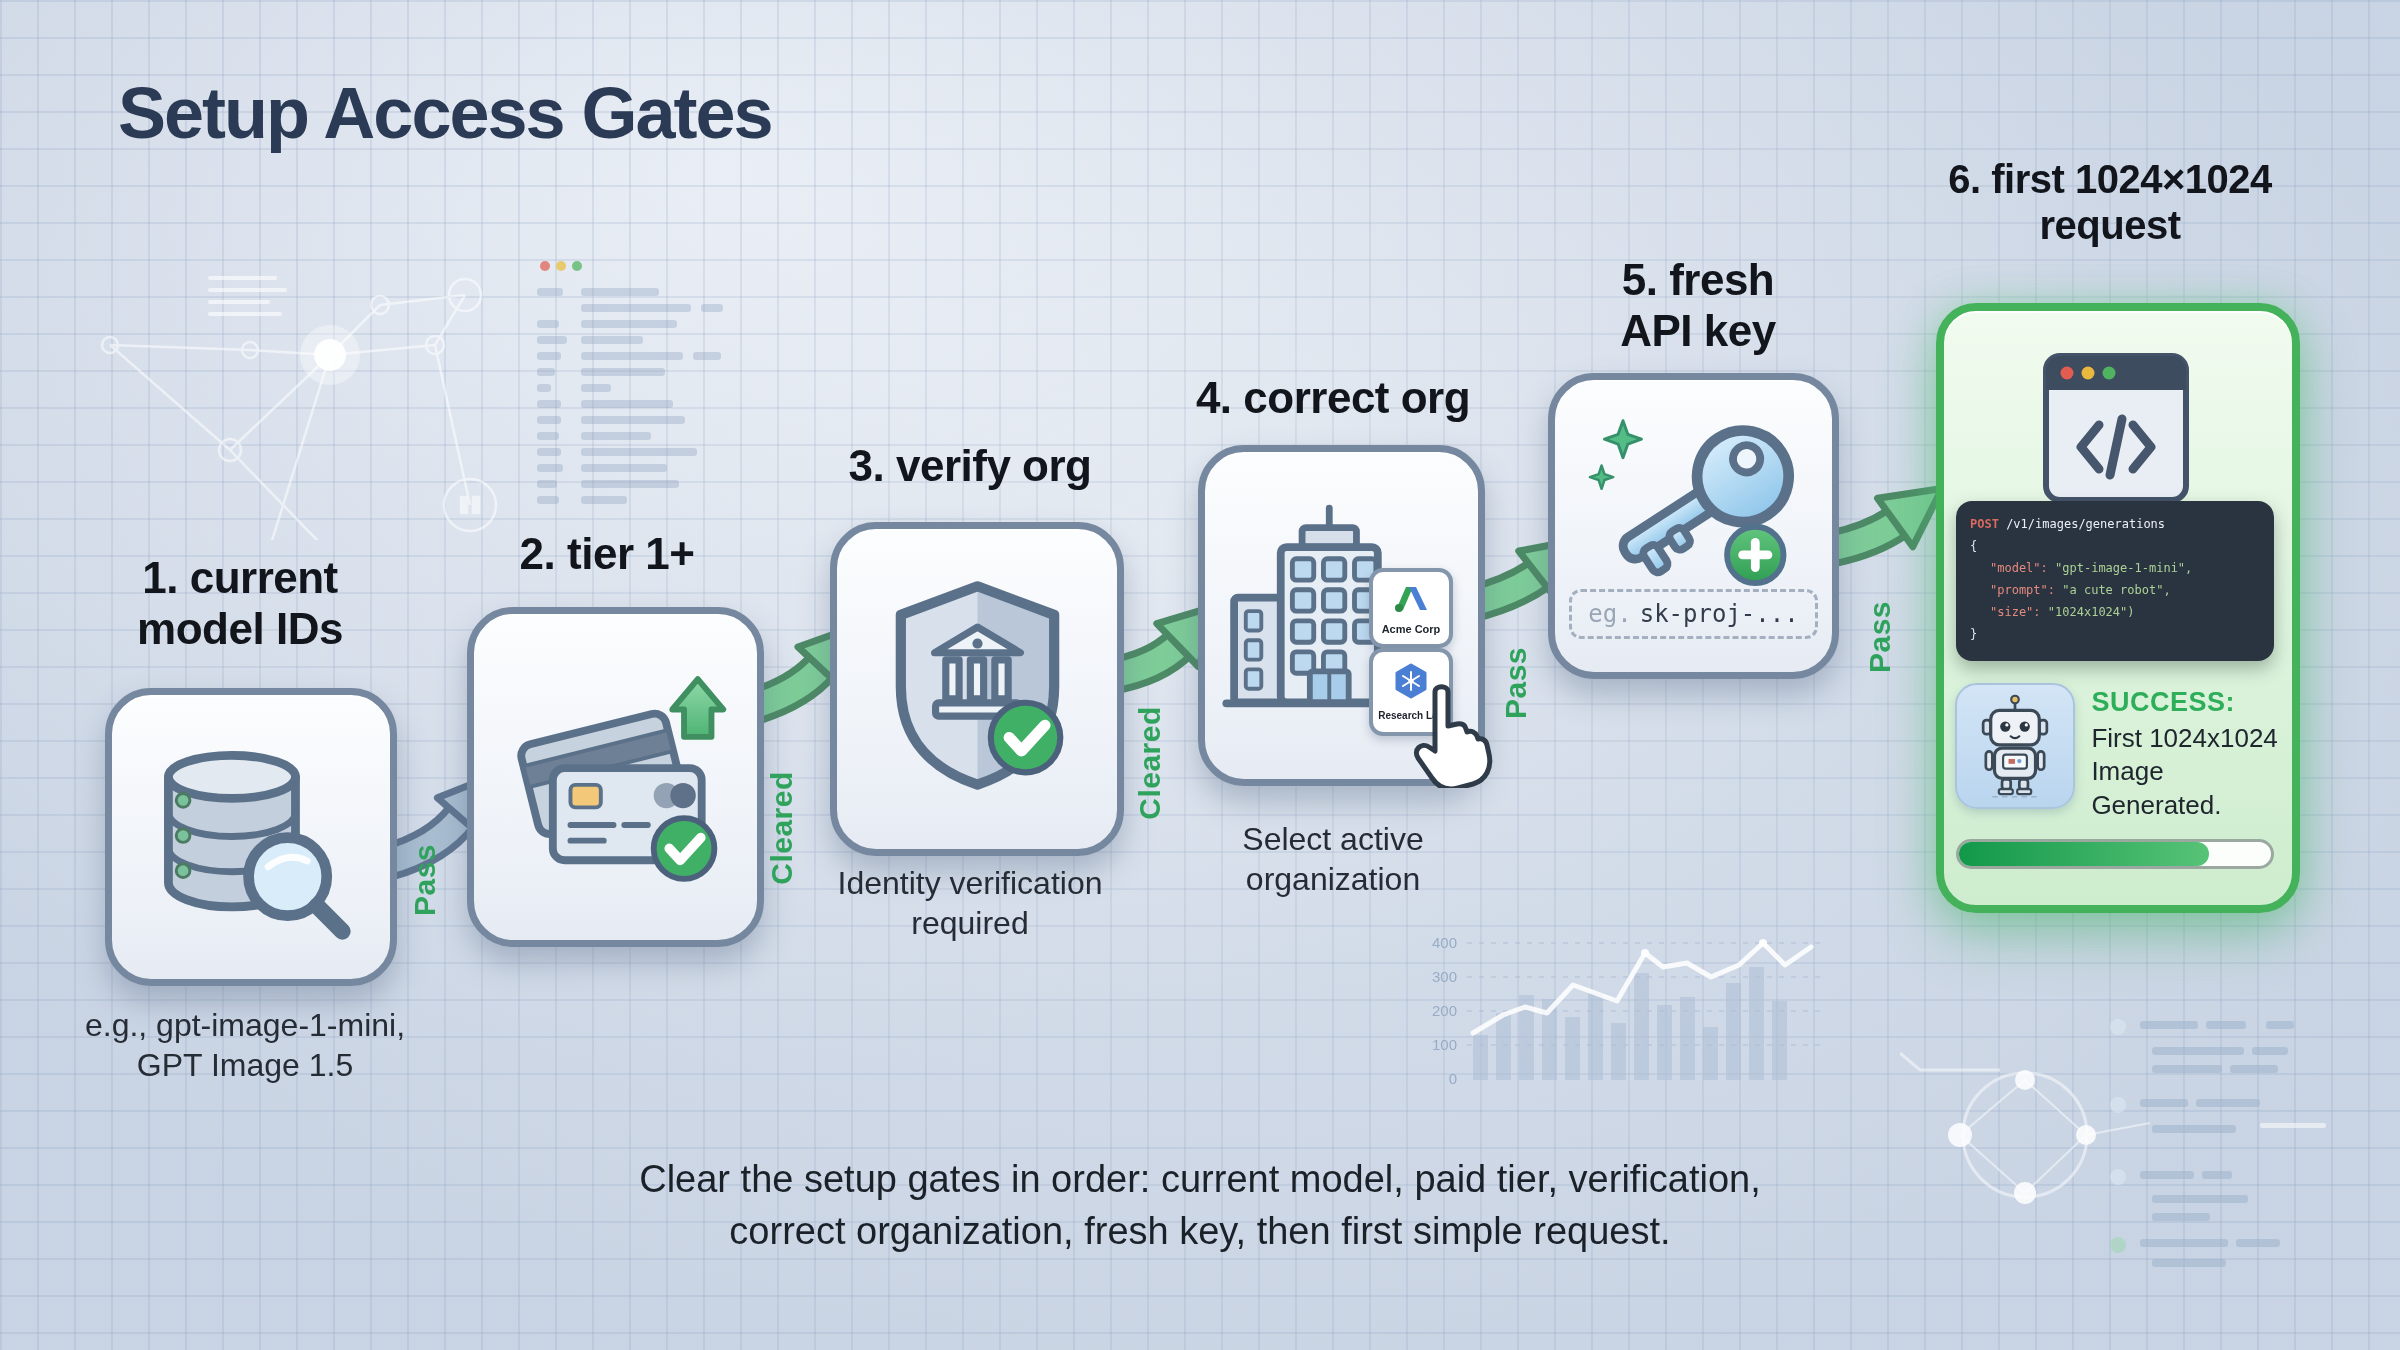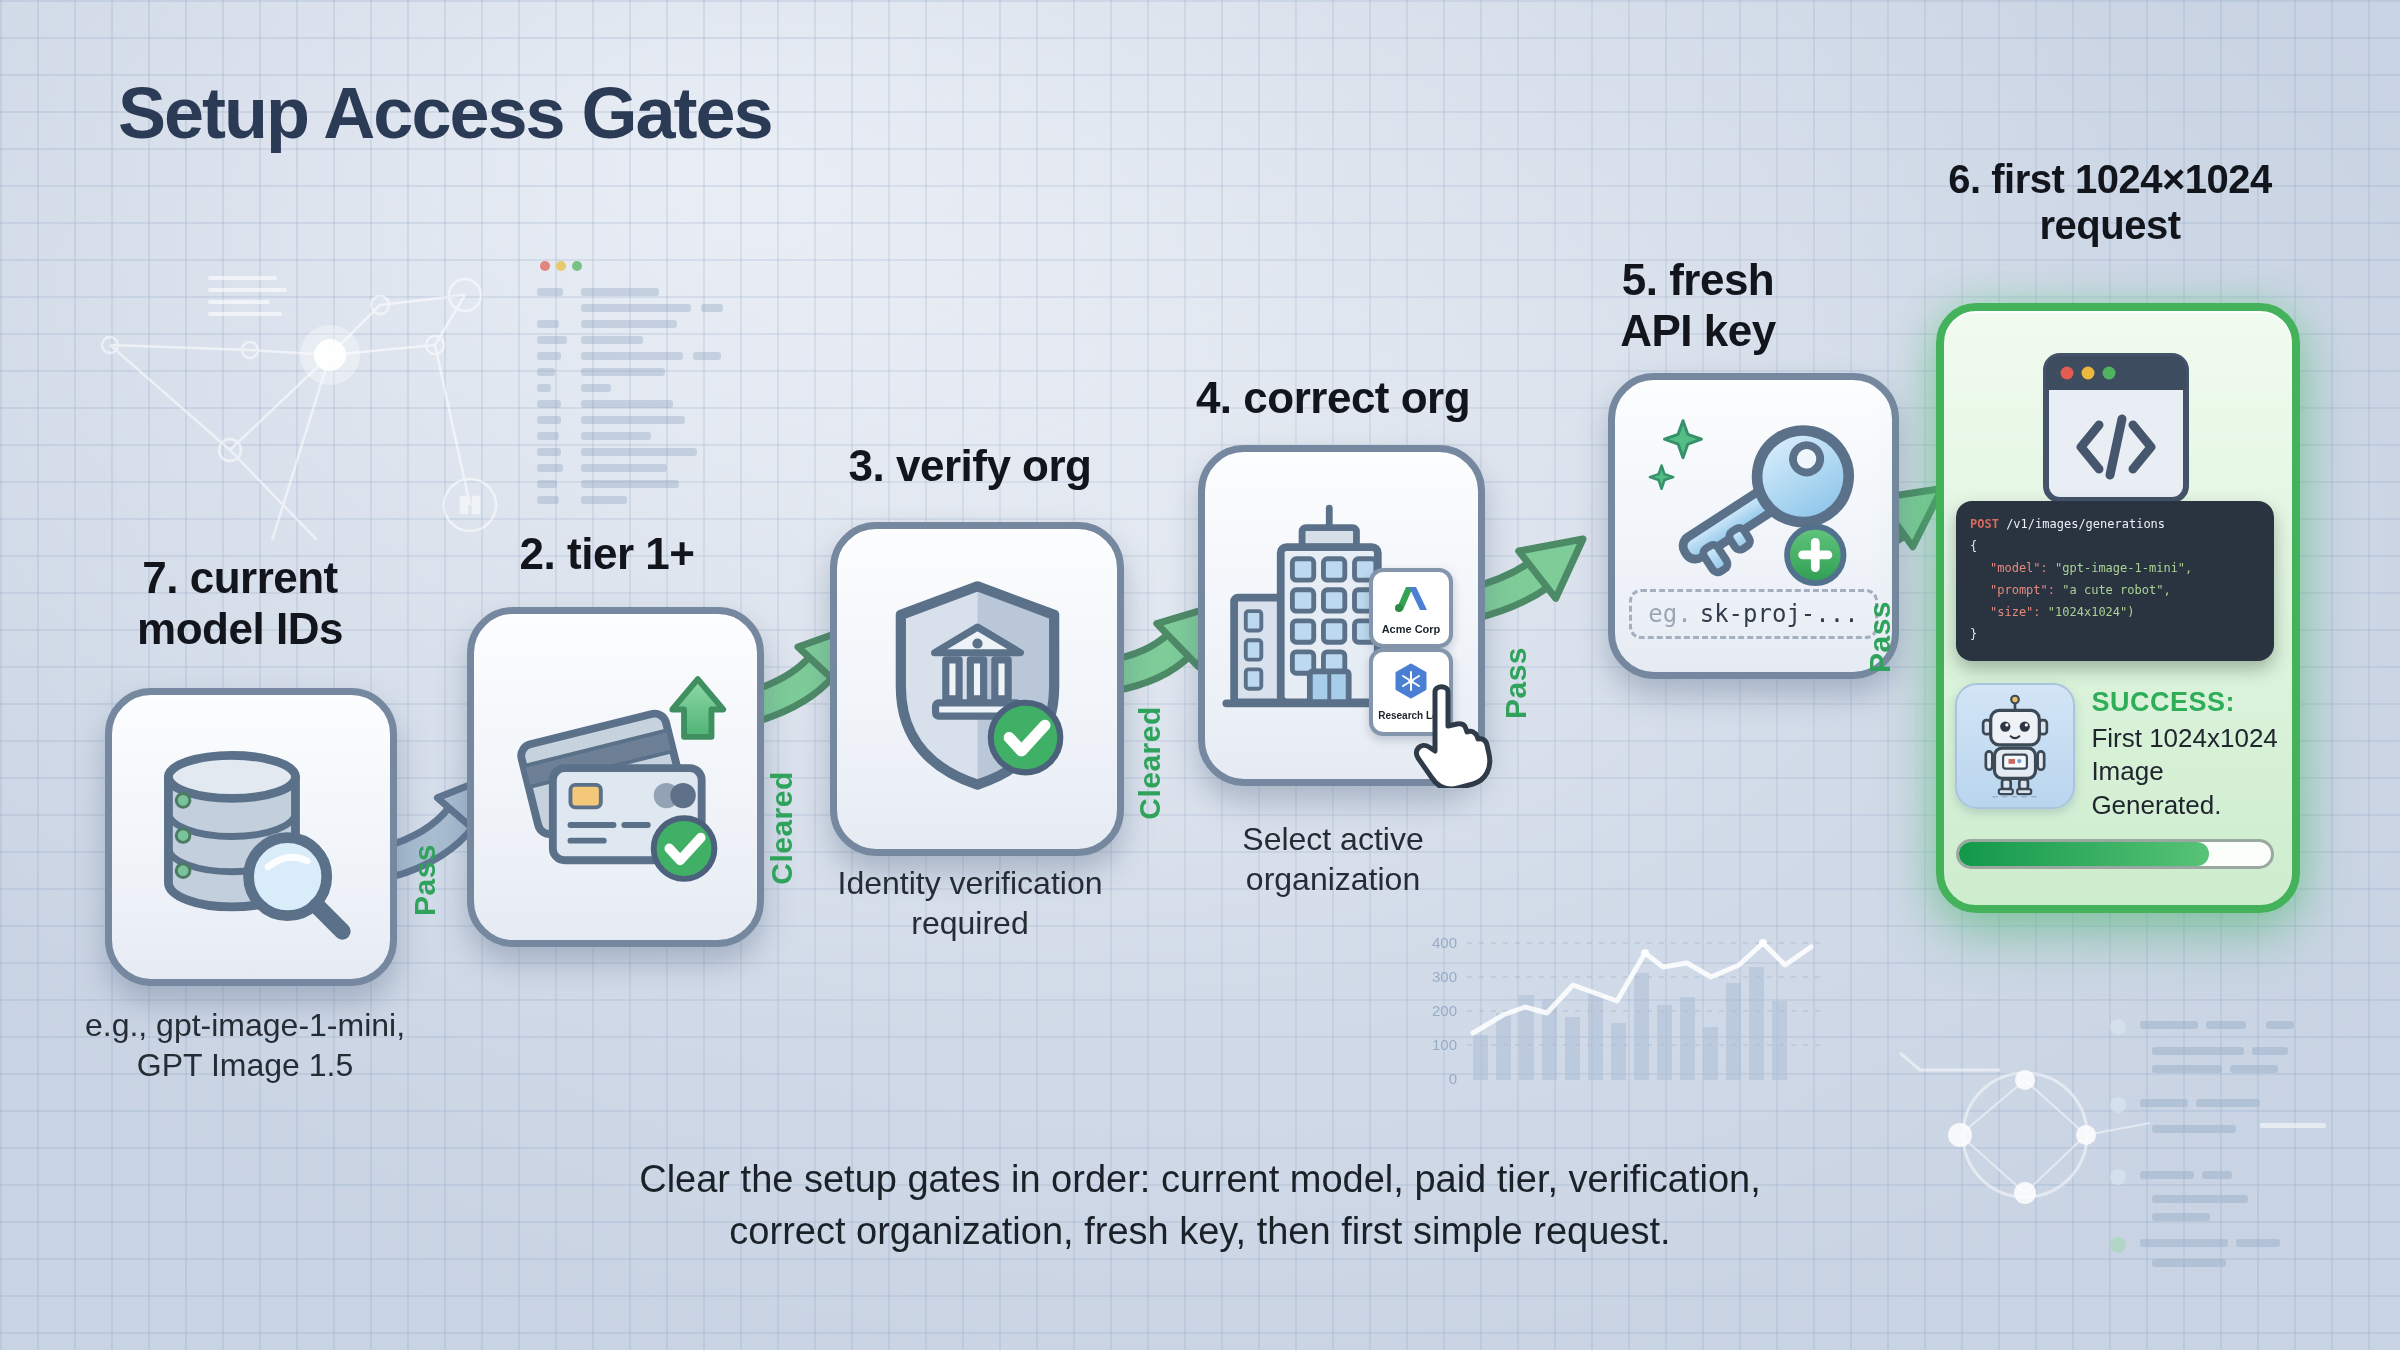--- a/index.html
+++ b/index.html
@@ -31,21 +31,21 @@
     white-space:pre-line;line-height:1.16;letter-spacing:-.5px;}
   .step-caption{position:absolute;text-align:center;font-size:32px;color:#262c35;white-space:pre-line;line-height:1.24;}
   .gate{position:absolute;width:140px;height:40px;display:flex;align-items:center;justify-content:center;
     transform:rotate(-90deg);color:#2fa35c;font-weight:bold;font-size:30px;letter-spacing:.5px;}
 
   
   .box1{left:105px;top:688px;width:278px;height:284px;}
   .box2{left:467px;top:607px;width:283px;height:326px;}
   .box3{left:830px;top:522px;width:280px;height:320px;}
   .box4{left:1198px;top:445px;width:273px;height:327px;}
-  .box5{left:1608px;top:373px;width:277px;height:292px;flex-direction:column;}
+  .box5{left:1548px;top:373px;width:277px;height:292px;flex-direction:column;}
   .h1{left:40px;top:552px;width:400px;}
   .h2{left:407px;top:528px;width:400px;}
   .h3{left:770px;top:440px;width:400px;}
   .h4{left:1133px;top:372px;width:400px;}
   .h5{left:1498px;top:244px;width:400px;margin-top:10px;}
   .h6{left:1880px;top:156px;width:460px;font-size:40px;}
   .c1{left:45px;top:1006px;width:400px;}
   .c3{left:770px;top:864px;width:400px;}
   .c4{left:1133px;top:820px;width:400px;}
   .c5{left:1500px;top:698px;width:400px;}
@@ -297,21 +297,21 @@
       <path class="ab-out-g" d="M1834 548 Q1872 540 1898 522"></path>
       <path class="ab-in-g" d="M1834 548 Q1872 540 1898 522"></path>
       <g transform="translate(1900,519) rotate(-36)">
           <polygon class="ah-g" points="-6,-30 52,0 -6,30"></polygon>
         </g>
     </g>
   </svg>
 
   <h1 class="title">Setup Access Gates</h1>
 
-  <div class="step-heading h1">7. current
+  <div class="step-heading h1">1. current
 model IDs</div>
   <div class="step-box box1">
     <svg width="225" height="215" viewBox="0 0 230 220">
       <g stroke="#5a7189" stroke-width="9" stroke-linejoin="round" stroke-linecap="round">
         <path d="M30 48 v108 c0 14 29 25 65 25 s65 -11 65 -25 V48" fill="#c3cfdd"></path>
         <ellipse cx="95" cy="48" rx="65" ry="22" fill="#e2e9f1"></ellipse>
         <path d="M30 84 c0 14 29 25 65 25 s65 -11 65 -25" fill="none" stroke-width="7"></path>
         <path d="M30 120 c0 14 29 25 65 25 s65 -11 65 -25" fill="none" stroke-width="7"></path>
       </g>
       <circle cx="45" cy="72" r="7" fill="#79c29c" stroke="#4c7a63" stroke-width="3"></circle>

